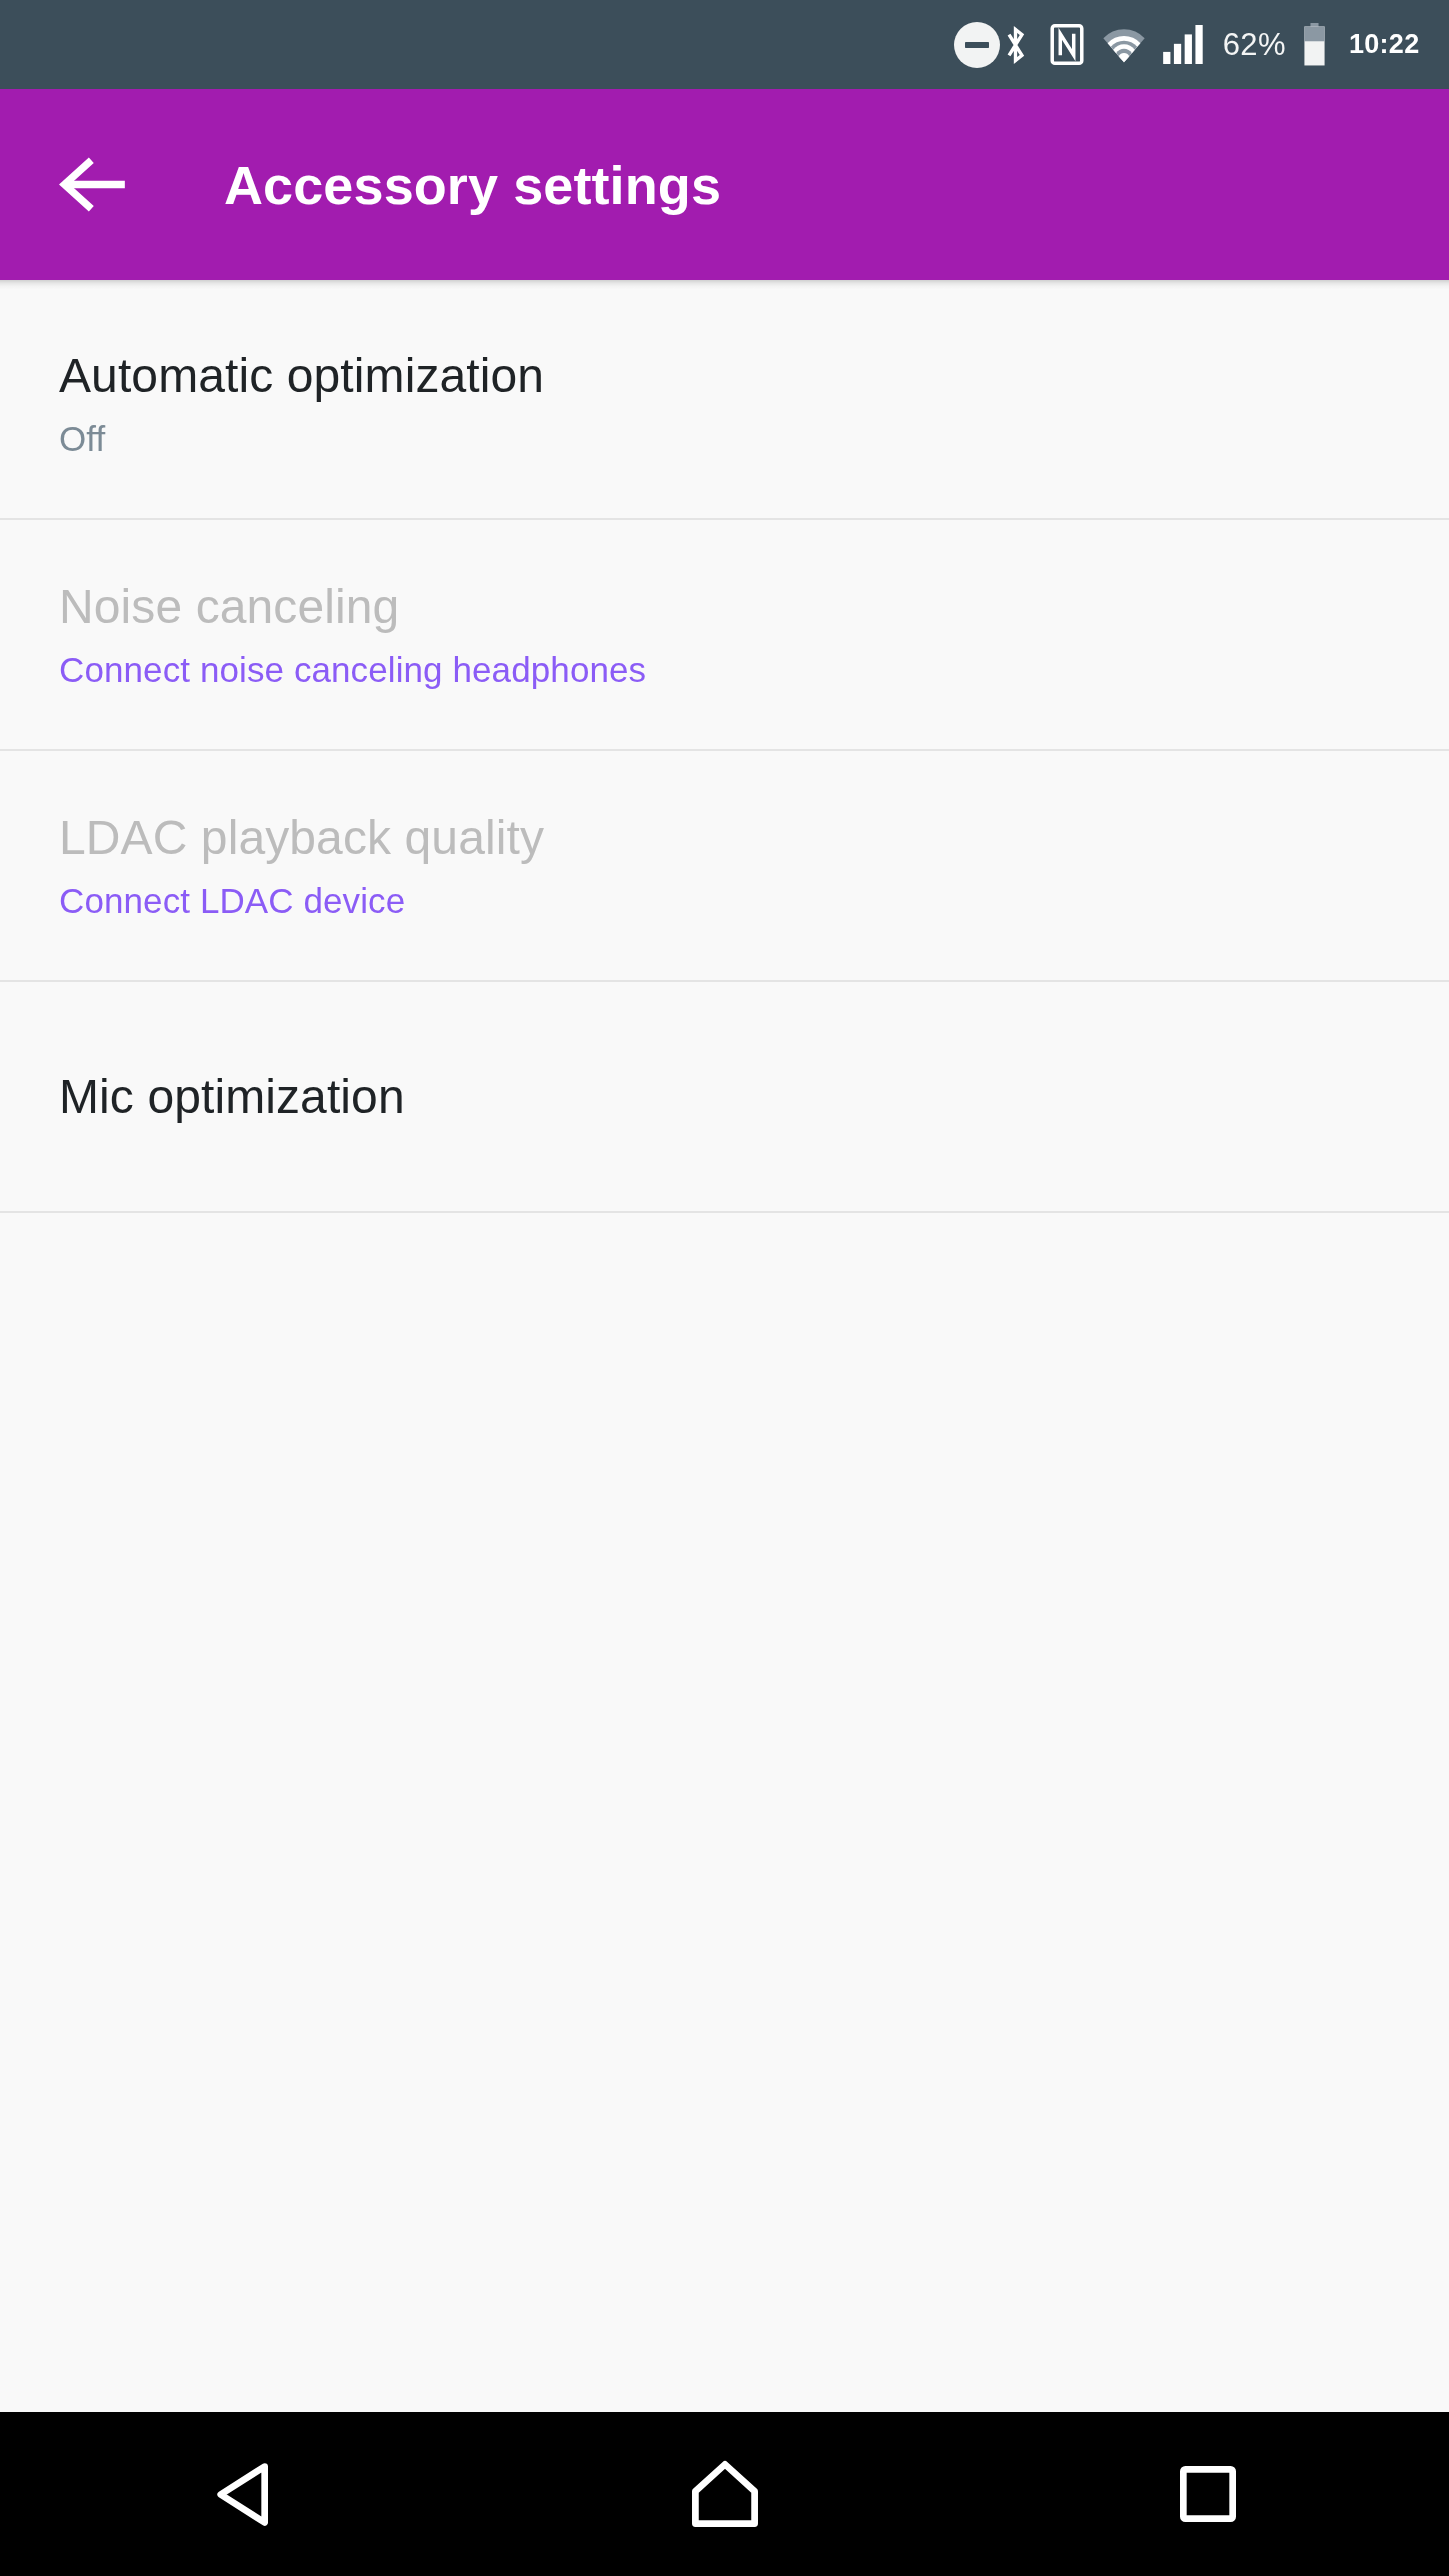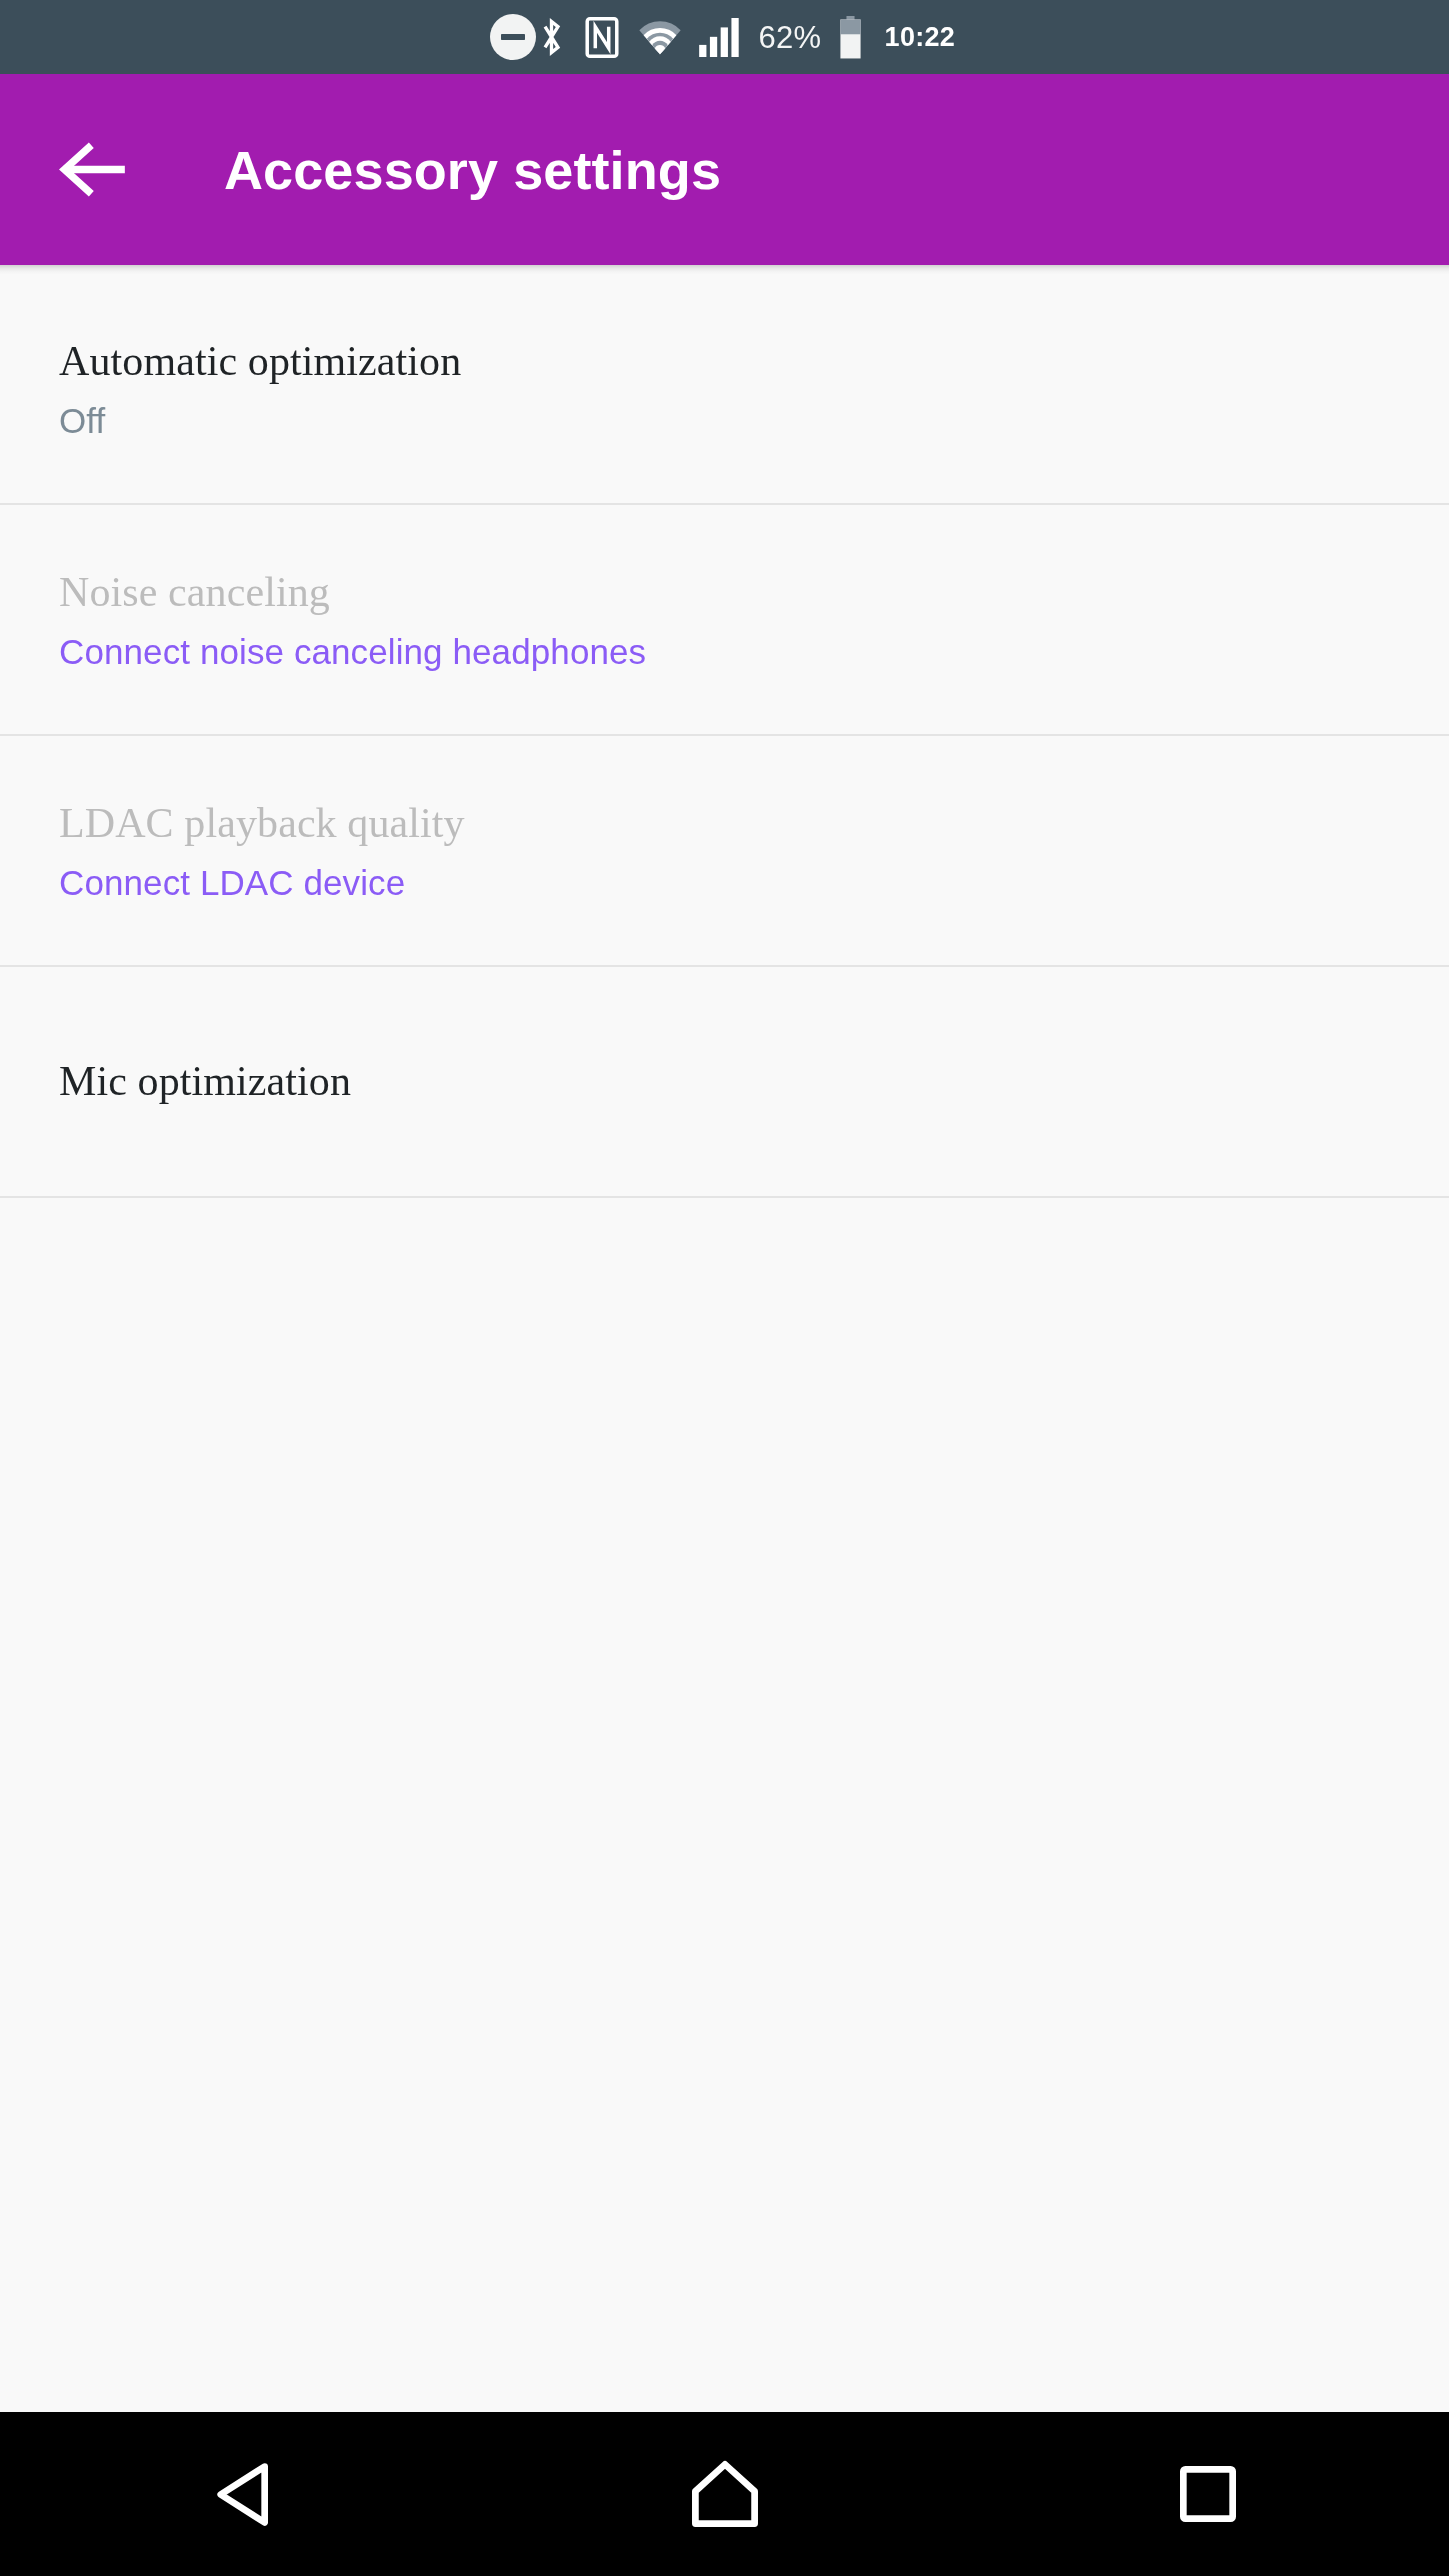--- a/index.html
+++ b/index.html
@@ -16,25 +16,25 @@
     position: relative;
     width: 1449px;
     height: 2576px;
     background: #f8f8f8;
     display: flex;
     flex-direction: column;
   }
 
   
   .status-bar {
-    height: 74px;
+    height: 89px;
     background: #3c4e5a;
     display: flex;
     align-items: center;
-    justify-content: center;
+    justify-content: flex-end;
     padding: 0 29.5px 0 25.5px;
     flex: 0 0 auto;
   }
   .status-left { display: flex; align-items: center; }
   .status-right {
     display: flex;
     align-items: center;
     gap: 17.4px;
   }
 
@@ -113,25 +113,24 @@
     height: 231px;
     padding: 0 59px;
     display: flex;
     flex-direction: column;
     justify-content: center;
     border-bottom: 2.7px solid #e4e4e4;
     background: #f9f9f9;
     cursor: pointer;
   }
   .list-item .title {
-    font-size: 42px;
+    font-size: 48px;
     color: #1f2326;
     line-height: 1.12;
     letter-spacing: 0.1px;
-    font-family: Liberation Serif, serif;
   }
   .list-item .summary {
     font-size: 35px;
     color: #7c8b96;
     line-height: 1.12;
     margin-top: 16px;
     letter-spacing: 0.1px;
   }
   .list-item.disabled .title { color: #bcbcbc; }
   .list-item.disabled .summary { color: #8b5cf6; }

